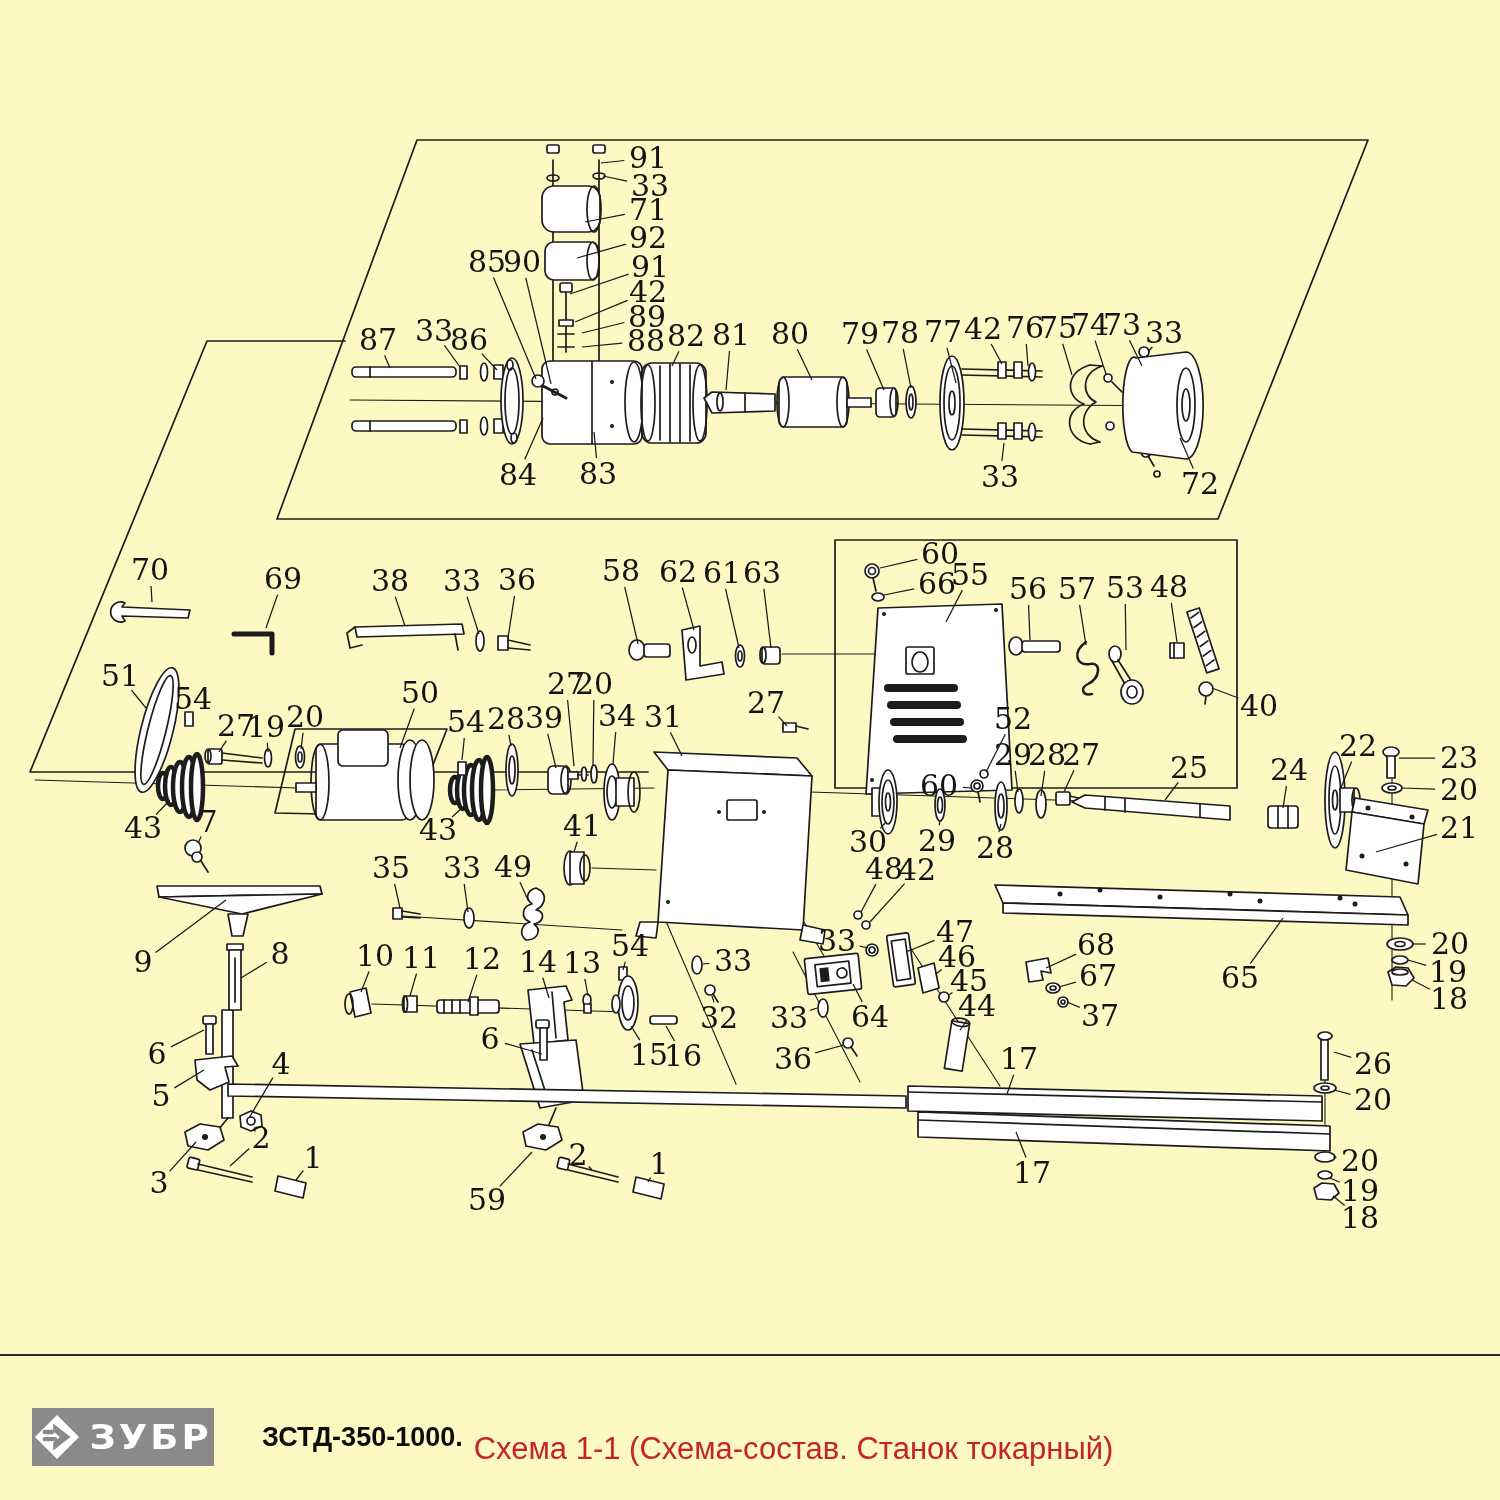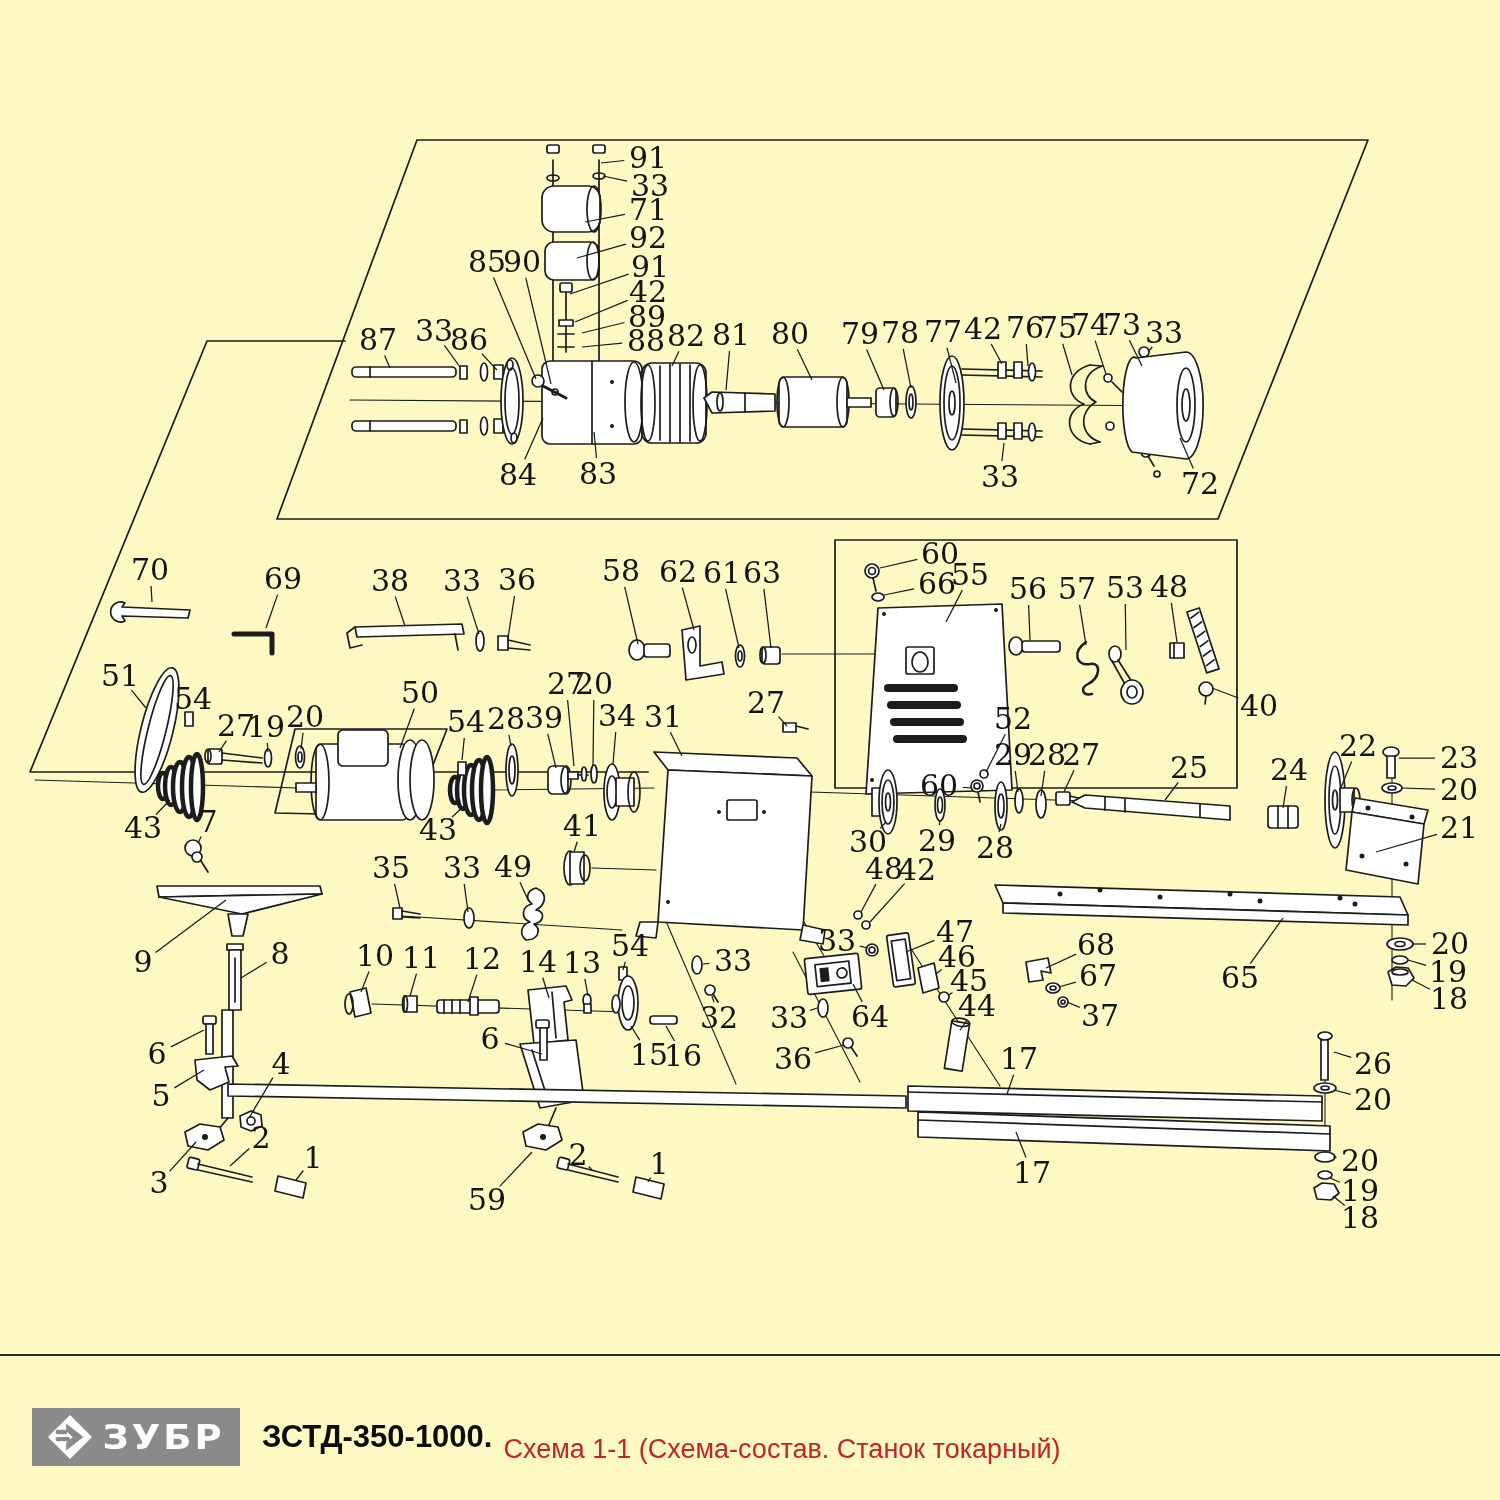--- a/index.html
+++ b/index.html
@@ -7,25 +7,25 @@
   #page{position:relative;width:1500px;height:1500px;overflow:hidden;background:#fef9c3;}
   #diagram{position:absolute;left:0;top:0;}
   #diagram .art{stroke:#1c1c1c;stroke-width:1.7;fill:none;stroke-linecap:round;stroke-linejoin:round;}
   #diagram .wh{fill:#ffffff;}
   #diagram .blk{fill:#1c1c1c;stroke:none;}
   #diagram .thin{stroke-width:1.1;}
   #diagram line.leader{stroke:#1a1a1a;stroke-width:1.25;}
   #diagram text.plabel{font-family:"DejaVu Serif",serif;font-size:30px;fill:#141414;text-anchor:middle;}
   .divider{position:absolute;left:0;top:1354px;width:1500px;border-top:2px solid #2b2b2b;}
   .footer{position:absolute;left:0;top:1400px;width:1500px;height:80px;}
-  .logo{position:absolute;left:32px;top:8px;width:208px;height:58px;display:flex;align-items:center;justify-content:center;gap:9px;}
+  .logo{position:absolute;left:32px;top:8px;width:182px;height:58px;display:flex;align-items:center;justify-content:center;gap:9px;}
   .logo-text{color:#fff;font-family:"DejaVu Sans",sans-serif;font-weight:800;font-size:37px;letter-spacing:3px;transform:scaleY(.92);}
   .title{position:absolute;left:262px;top:8px;height:58px;display:flex;align-items:center;white-space:nowrap;}
-  .title .model{font-weight:bold;font-size:31px;color:#0d0d0d;margin-right:11px;}
-  .title .subtitle{font-size:27px;font-weight:400;margin-top:24px;}
+  .title .model{font-weight:bold;font-size:27px;color:#0d0d0d;margin-right:11px;}
+  .title .subtitle{font-size:31px;font-weight:400;margin-top:24px;}
 </style>
 </head>
 <body>
 
 <div id="page">
 
   <svg id="diagram" width="1500" height="1355" viewBox="0 0 1500 1355">
     <g class="art">
 
       <polygon points="417,140 1368,140 1218,519 277,519"></polygon>

